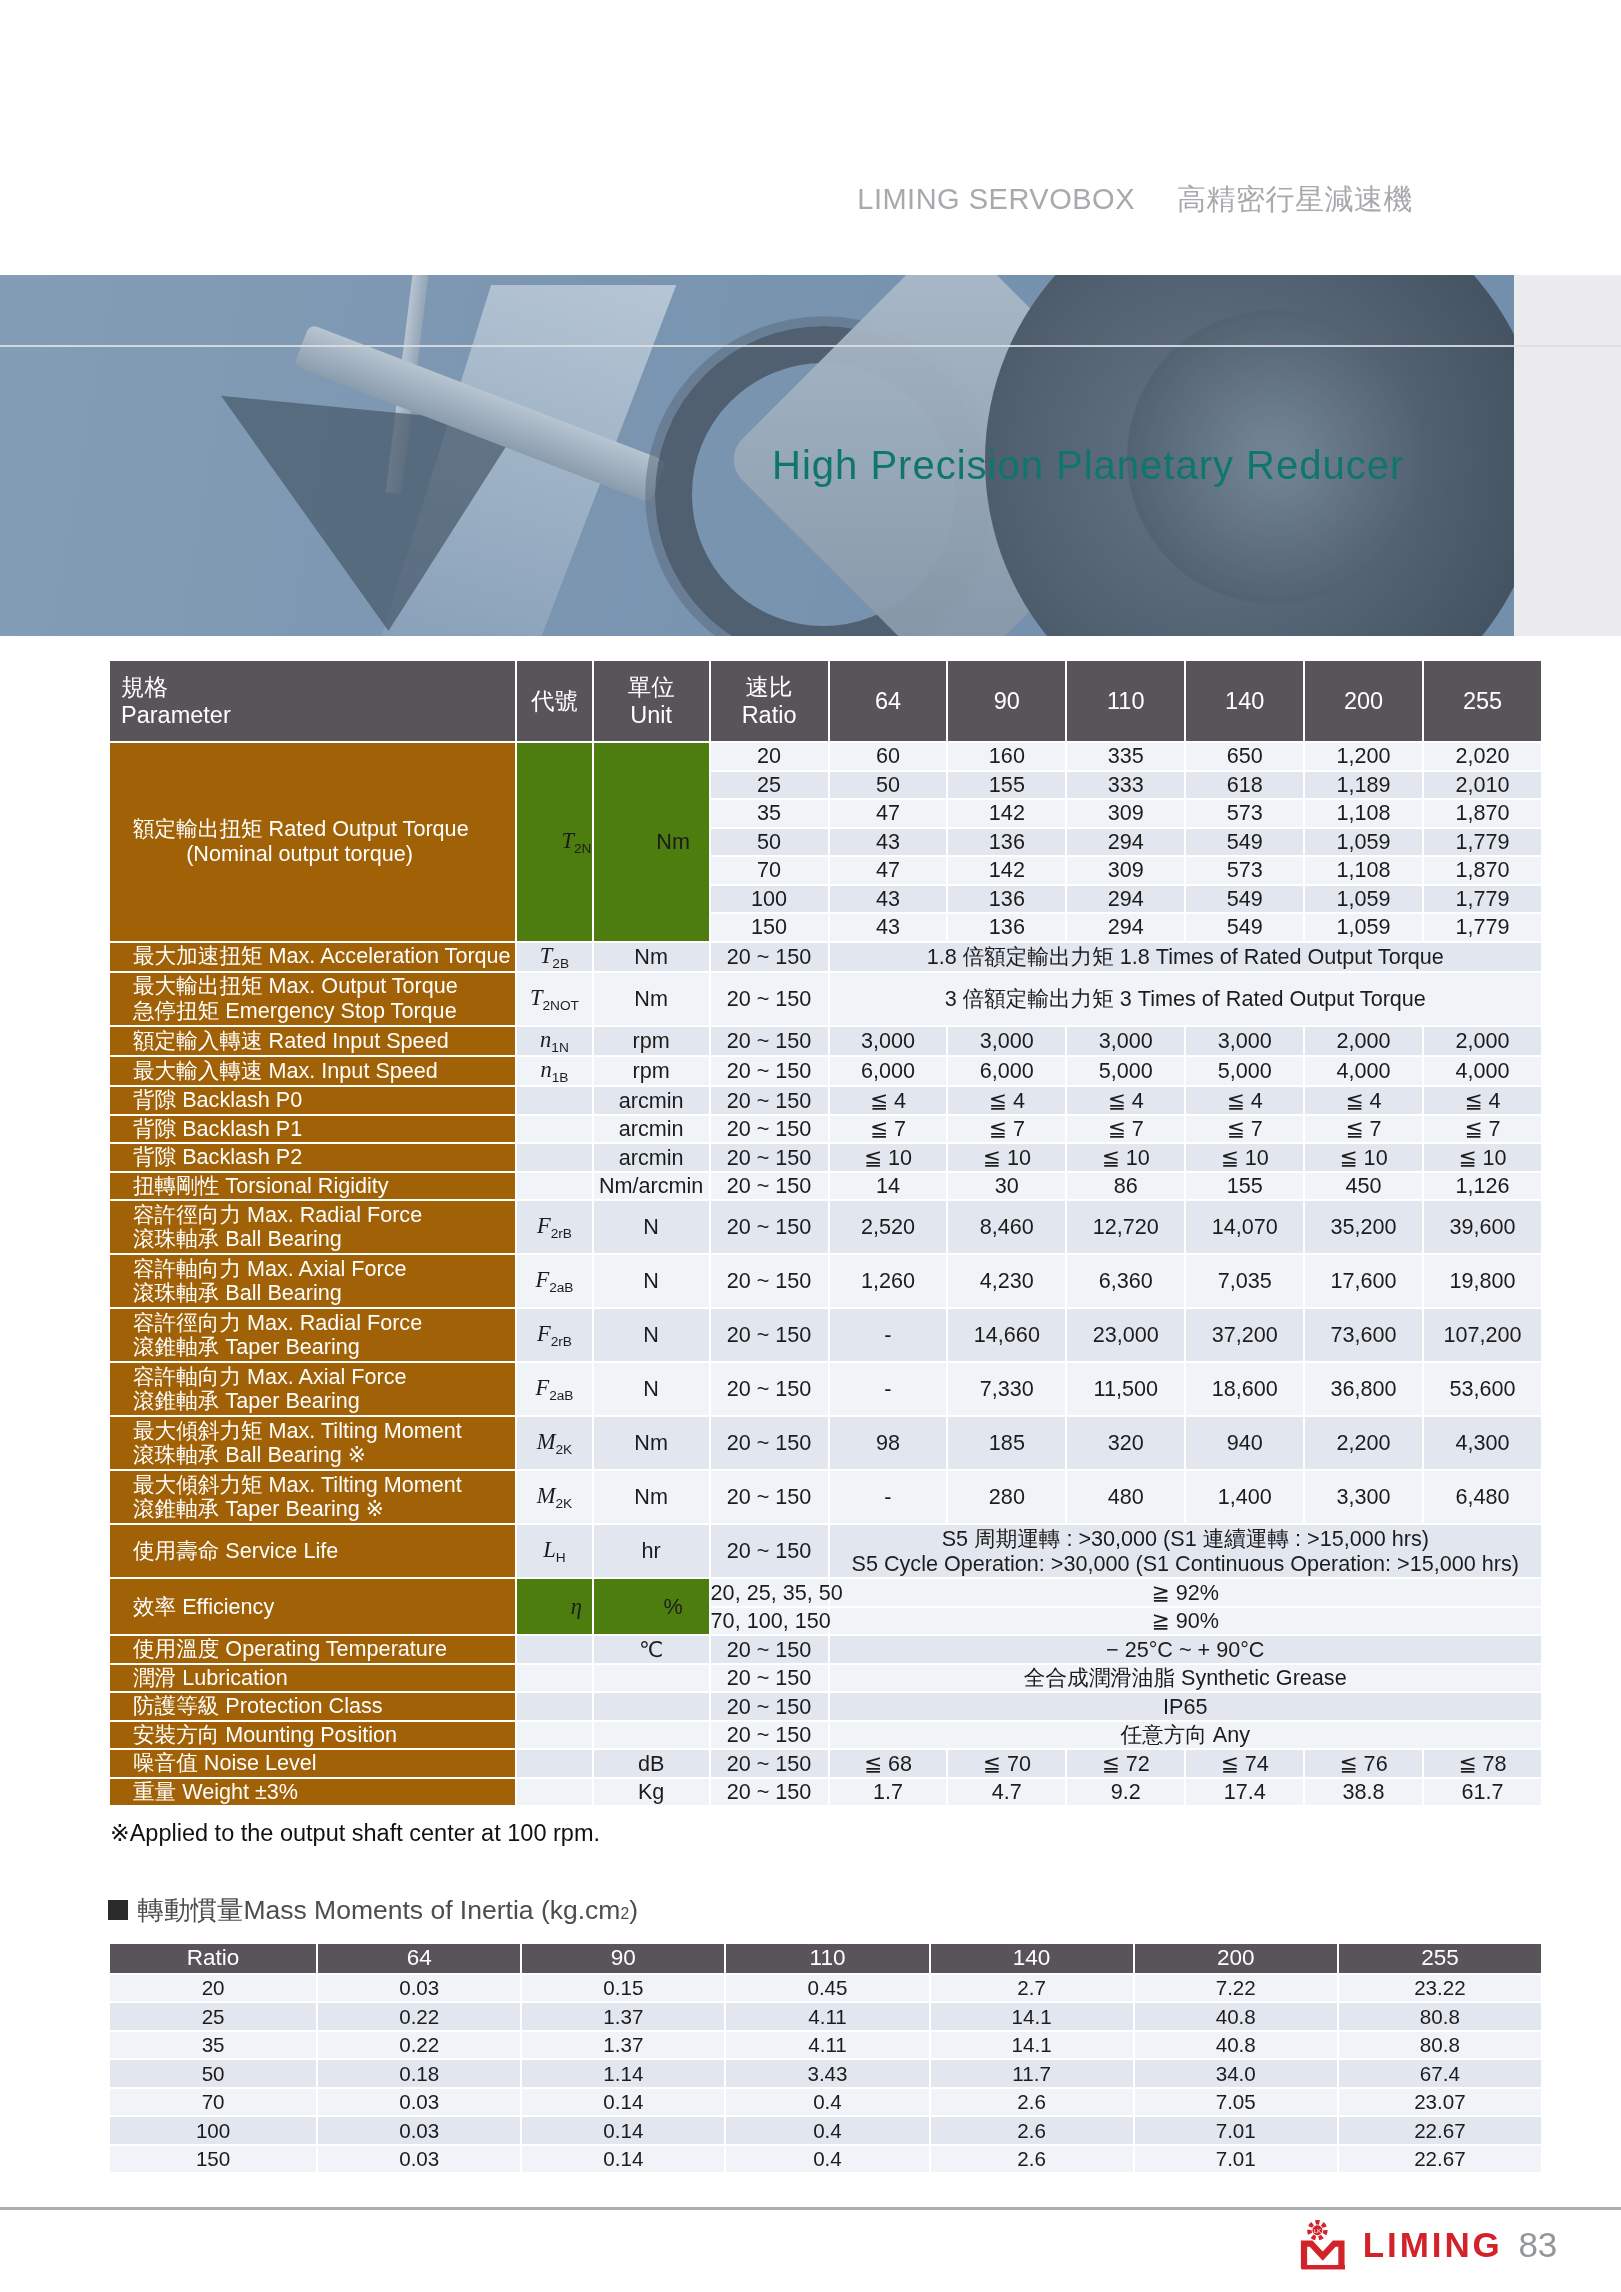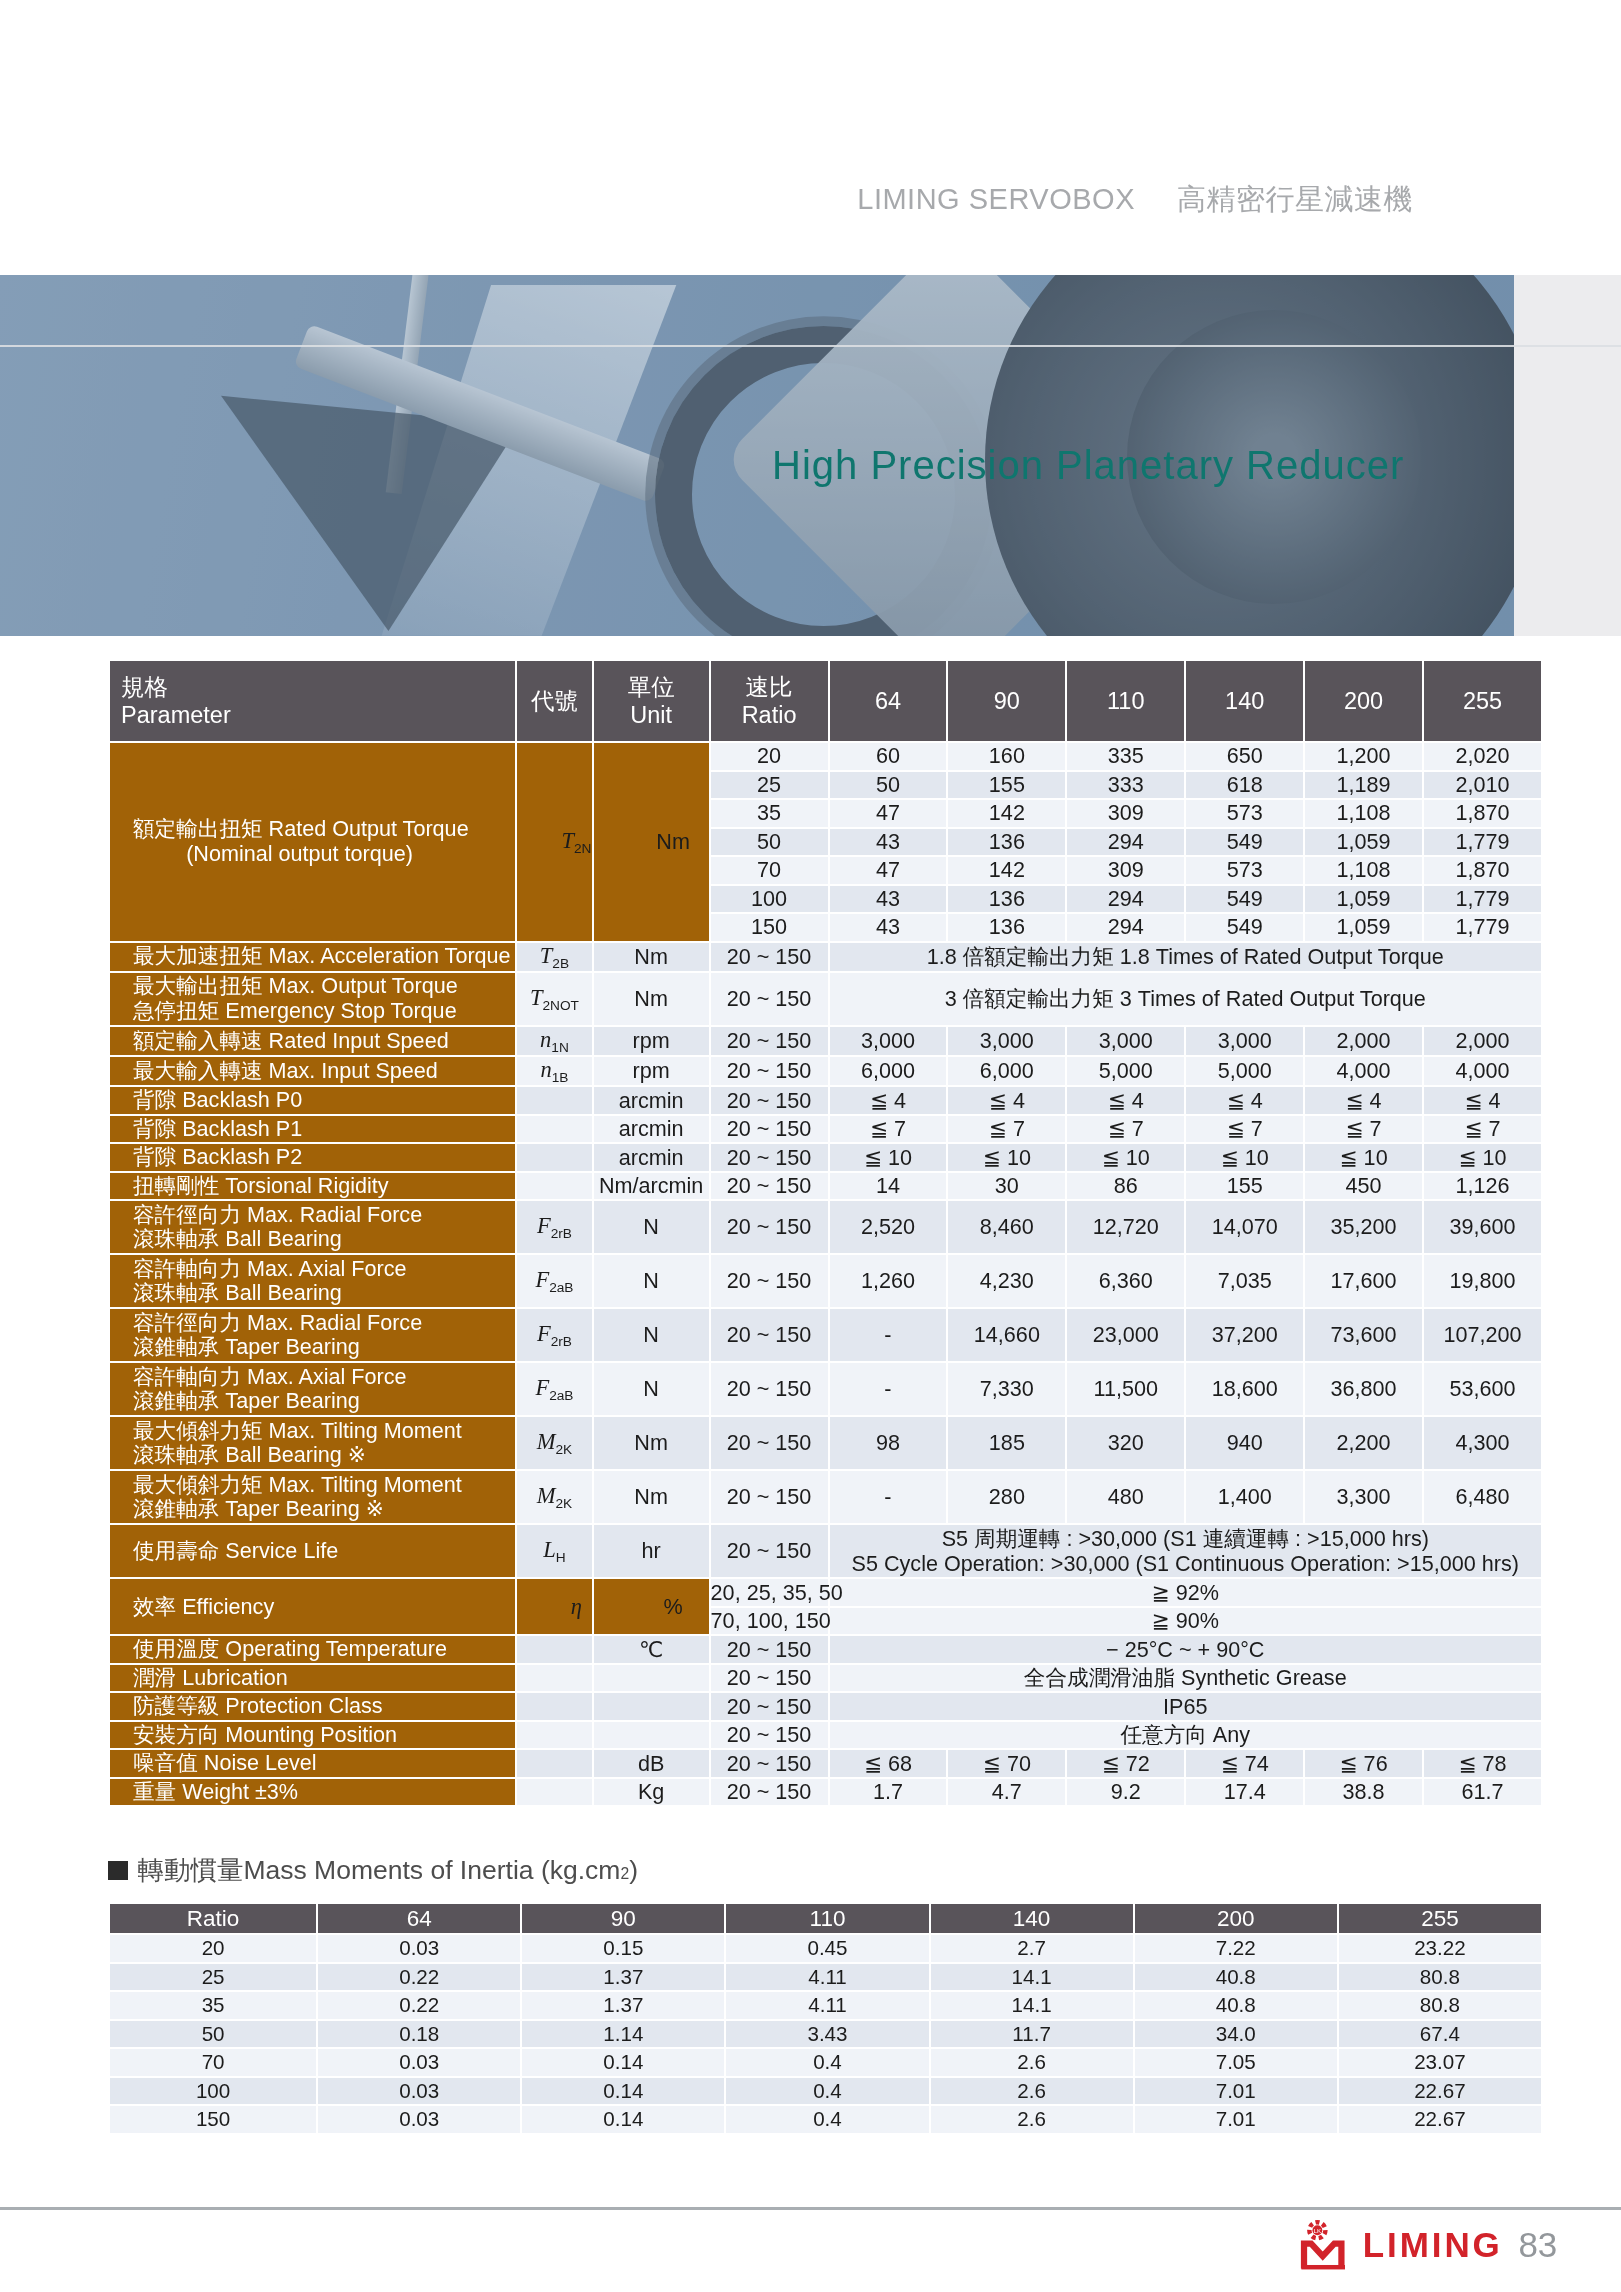--- a/index.html
+++ b/index.html
@@ -44,21 +44,21 @@
   }
   .spec th.param-th{text-align:left;padding-left:11px;}
   .spec td{font-size:21.6px;text-align:center;vertical-align:middle;padding:0;white-space:nowrap;}
   .spec tr.h1 td{height:26.5px;}
   .spec tr.h2 td{height:52px;}
   td.param{background:#a16207;color:#ffffff;text-align:left;padding-left:23px;line-height:24.5px;}
   td.param div{white-space:nowrap;}
   td.param .pl2r{text-align:center;padding-right:49px;}
   td.light{background:#f0f3f8;}
   td.dark{background:#e2e7ef;}
-  td.merged{background:#a16207;padding-left:44px;}
+  td.merged{background:#4d7c0f;padding-left:44px;}
   td.sym i{font-family:"Liberation Serif","DejaVu Serif",serif;font-style:italic;font-size:22.5px;}
   td.sym sub{font-size:13.7px;}
   td.spanv div{line-height:25.5px;}
   
   .footnote{margin:11.8px 0 0 2px;font-size:23.5px;color:#111111;}
   .inertia-title{margin:45px 0 0 0;font-size:26.5px;color:#4d4d4d;display:flex;align-items:baseline;}
   .inertia-title .sq{width:19.6px;height:19.6px;background:#2b2b2b;display:inline-block;margin-right:9.8px;align-self:center;}
   .inertia-title sup{font-size:15.7px;}
   table.inertia{width:1435px;margin-top:13.7px;}
   .inertia th{background:#59545a;color:#ffffff;font-weight:normal;font-size:22.5px;height:29px;text-align:center;vertical-align:middle;padding:0;}
@@ -492,20 +492,21 @@
           <td class="val light">1.7</td>
           <td class="val light">4.7</td>
           <td class="val light">9.2</td>
           <td class="val light">17.4</td>
           <td class="val light">38.8</td>
           <td class="val light">61.7</td>
         </tr>
       </tbody>
   </table>
 
+  <div class="footnote">※Applied to the output shaft center at 100 rpm.</div>
 
   <div class="inertia-title">
     <span class="sq"></span>
     <span>轉動慣量</span>
       <span> Mass Moments of Inertia (kg.cm</span>
       <sup>2</sup>
       <span>)</span>
   </div>
 
   <table class="inertia">

